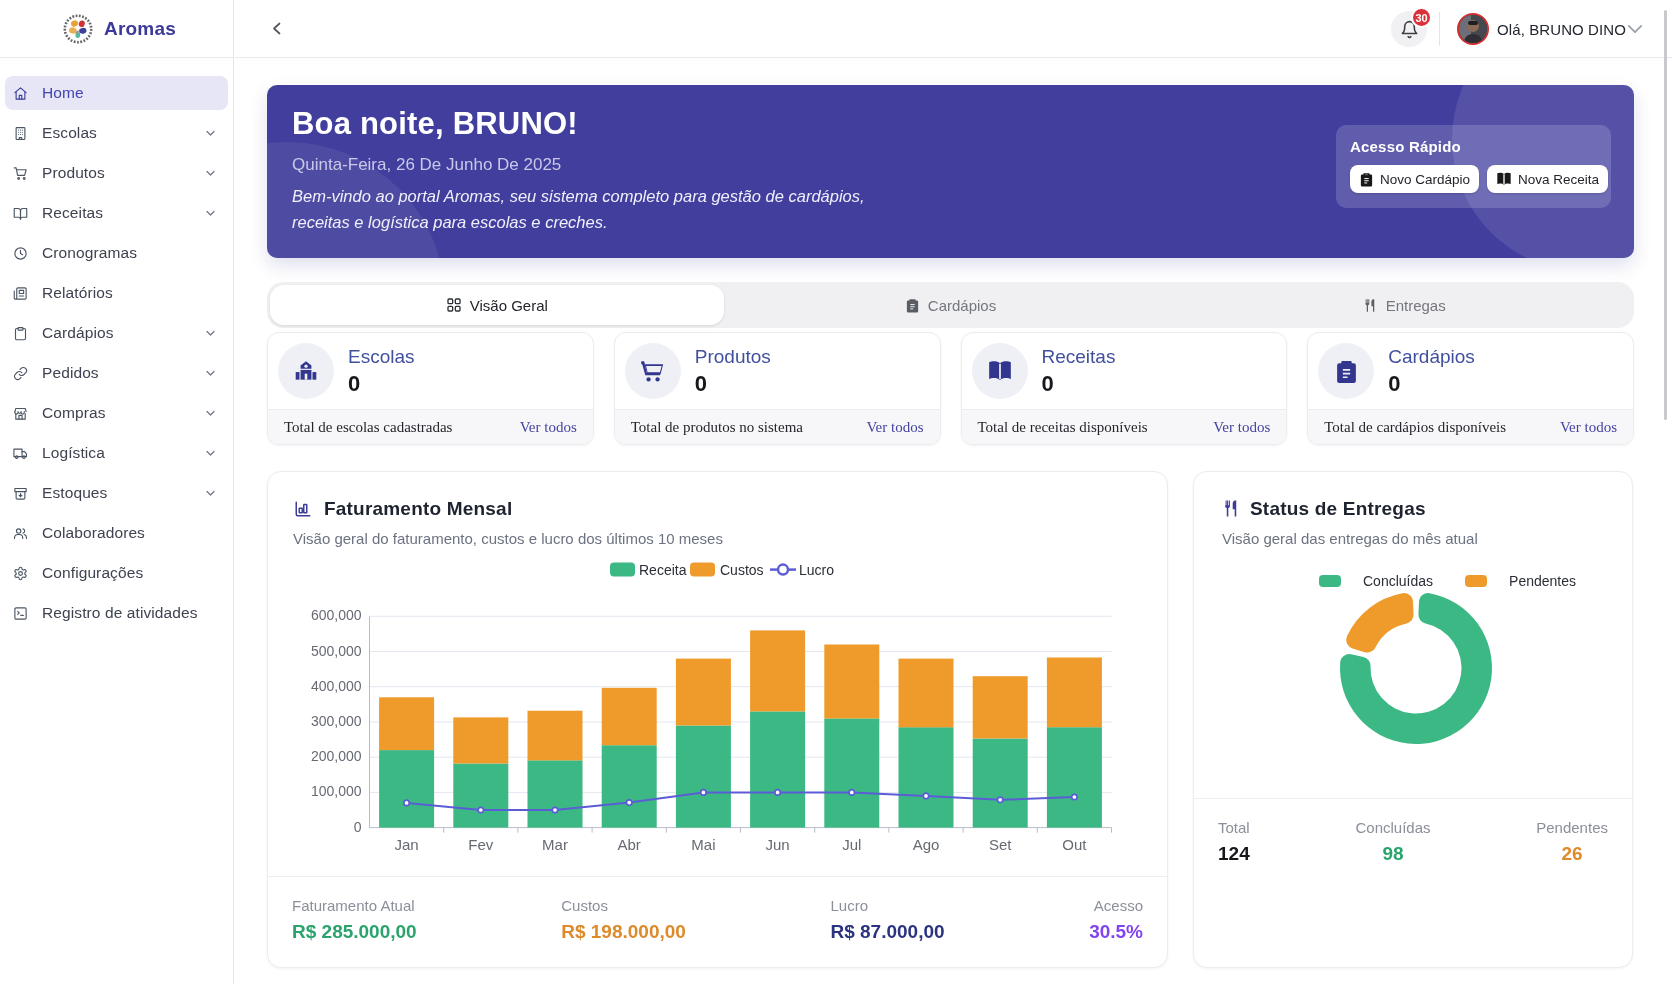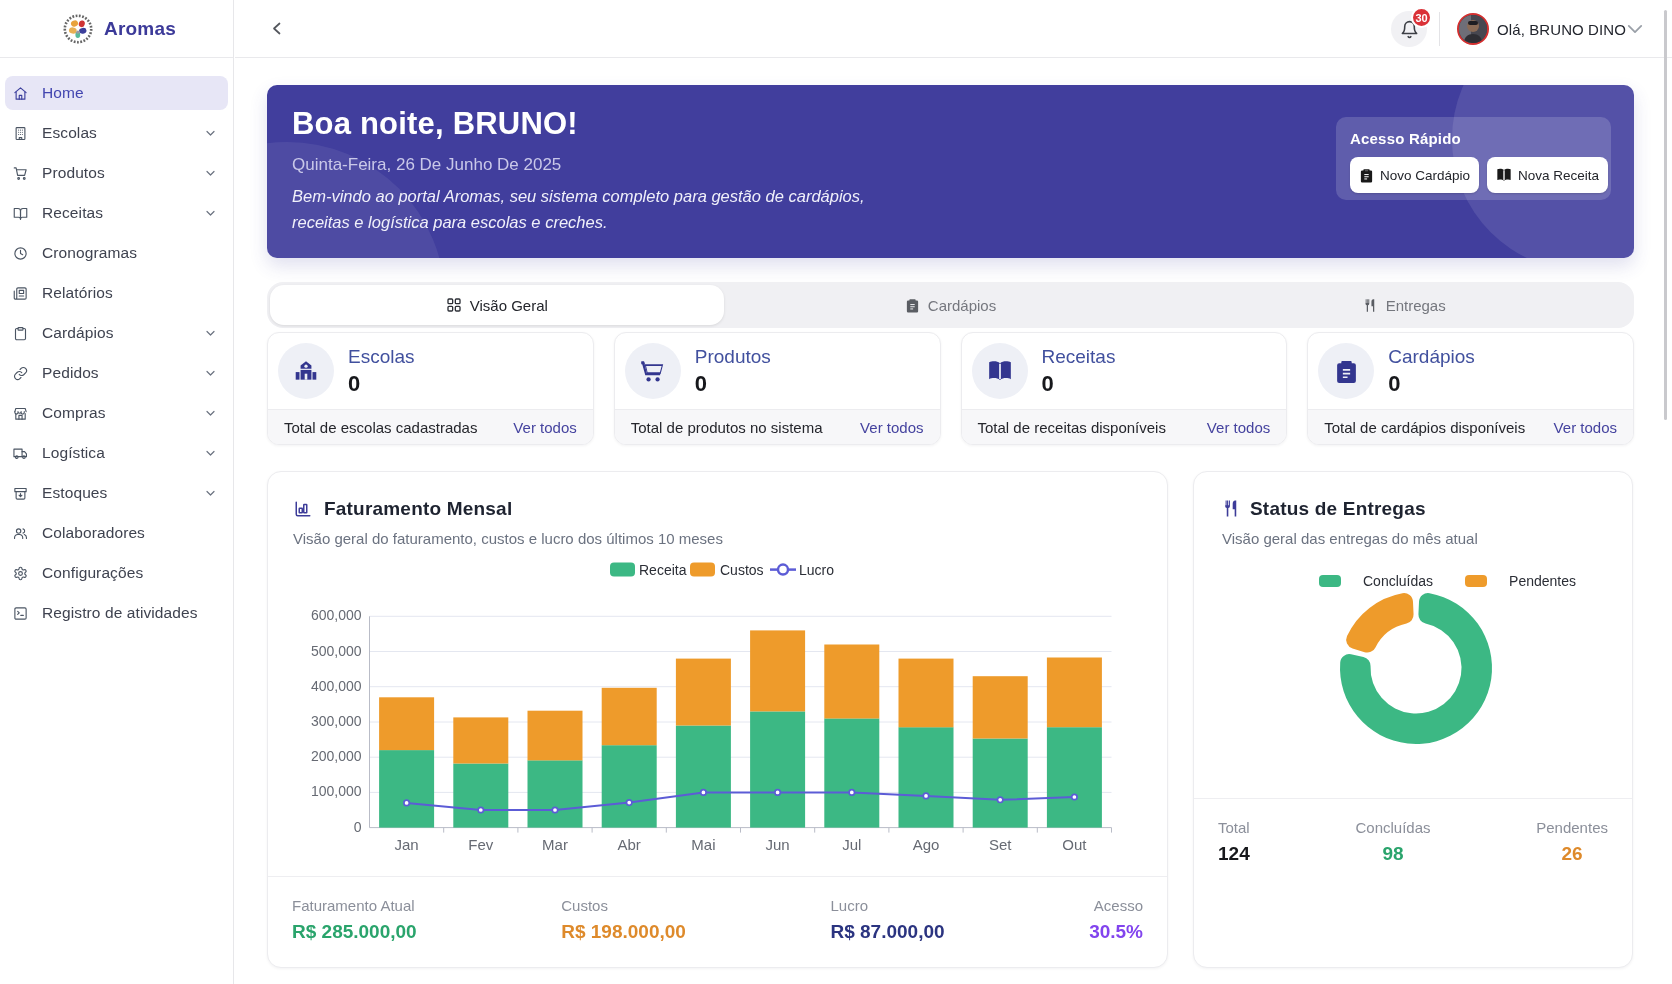--- a/index.html
+++ b/index.html
@@ -38,45 +38,45 @@
 
 #hero { position:absolute; left:32px; top:26px; width:1367px; height:173px; border-radius:10px;
   background:#413e9d; overflow:hidden; box-shadow:0 8px 18px rgba(65,62,157,0.16); color:#fff; }
 .hc1 { position:absolute; left:1185px; top:-78px; width:264px; height:264px; border-radius:50%;
   background:rgba(255,255,255,0.10); }
 .hc2 { position:absolute; left:-138px; top:57px; width:316px; height:316px; border-radius:50%;
   background:rgba(255,255,255,0.07); }
 #hero h1 { position:absolute; left:25px; top:21px; font-size:31px; letter-spacing:0.2px; }
 #hero .date { position:absolute; left:25px; top:70px; font-size:17px; color:#c9c8e9; font-weight:500; }
 #hero .welcome { position:absolute; left:25px; top:98px; font-size:16.5px; line-height:26px; color:#f0f0fa; font-weight:500;font-style:italic; }
-#quick { position:absolute; left:1069px; top:32px; width:275px; height:83px; border-radius:10px;
+#quick { position:absolute; left:1069px; top:40px; width:275px; height:83px; border-radius:10px;
   background:rgba(255,255,255,0.16); padding:13px 14px; }
 #quick .qtitle { font-size:15px; font-weight:bold; color:#fff; letter-spacing:0.2px; }
 .qbtns { display:flex; gap:8px; margin-top:10px; }
-.qbtn { background:#fff; border-radius:8px; height:36px; display:flex; align-items:center;
+.qbtn { background:#fff; border-radius:8px; height:28px; display:flex; align-items:center;
   padding:0 9px; font-size:13.5px; color:#23252b; font-weight:500; gap:6px; white-space:nowrap;
   box-shadow:0 1px 2px rgba(0,0,0,0.15); }
 
 #tabs { position:absolute; left:32px; top:223px; width:1367px; height:46px; background:#f0f0f3;
   border-radius:16px; display:flex; padding:3px; }
 .tab { flex:1; display:flex; align-items:center; justify-content:center; gap:8px;
   font-size:15px; color:#75777e; border-radius:14px; }
 .tab.active { background:#fff; color:#23252b; font-weight:500; box-shadow:0 1px 3px rgba(0,0,0,0.10); }
 
 #stats { position:absolute; left:32px; top:273px; width:1367px; display:flex; gap:20px; }
 .scard { flex:1; background:#fff; border:1px solid #ececef; border-radius:12px; overflow:hidden;
   box-shadow:0 1px 3px rgba(20,20,40,0.05); }
 .scard .stop { height:76px; display:flex; align-items:center; padding:0 0 0 10px; }
 .sico { width:56px; height:56px; border-radius:50%; background:#eef0f6; display:flex;
   align-items:center; justify-content:center; }
 .sinfo { margin-left:14px; }
 .slabel { font-size:19px; color:#41509e; }
 .sval { font-size:22px; font-weight:bold; color:#17181c; margin-top:3px; }
 .sfoot { height:35px; background:#f7f7f9; border-top:1px solid #ececef; display:flex;
-  align-items:center; justify-content:space-between; padding:14px 16px; font-size:15px; color:#25262c; }
+  align-items:center; justify-content:space-between; padding:14px 16px; font-size:15px; color:#25262c;font-family:Liberation Serif, serif; }
 .sfoot a { color:#45439f; text-decoration:none; }
 
 #chartcard { position:absolute; left:32px; top:412px; width:901px; height:497px; background:#fff;
   border:1px solid #ececef; border-radius:14px; box-shadow:0 1px 3px rgba(20,20,40,0.05);padding-left:36px; }
 #statuscard { position:absolute; left:958px; top:412px; width:440px; height:497px; background:#fff;
   border:1px solid #ececef; border-radius:14px; box-shadow:0 1px 3px rgba(20,20,40,0.05); }
 .cardtitle { position:absolute; font-size:19px; font-weight:bold; color:#1e2330; letter-spacing:0.2px; }
 .cardsub { position:absolute; font-size:15px; color:#6b7280; }
 .cfoot { position:absolute; left:0; bottom:0; width:100%; border-top:1px solid #eeeef1;
   display:flex; justify-content:space-between; padding:20px 24px 0 24px; height:91px; }

